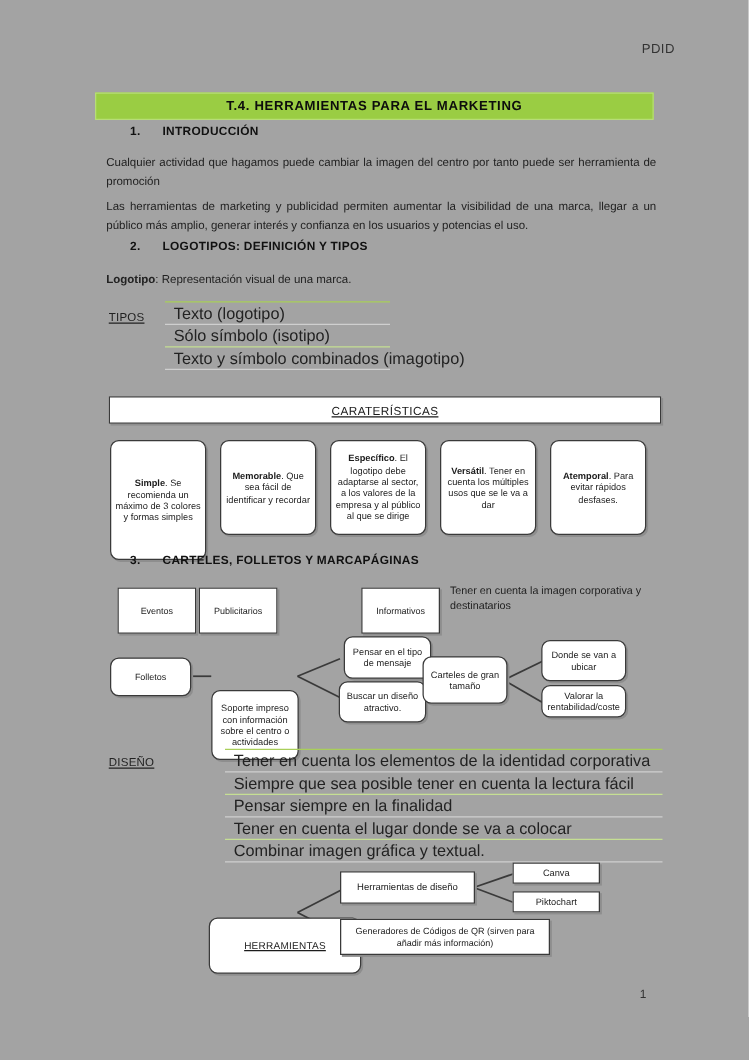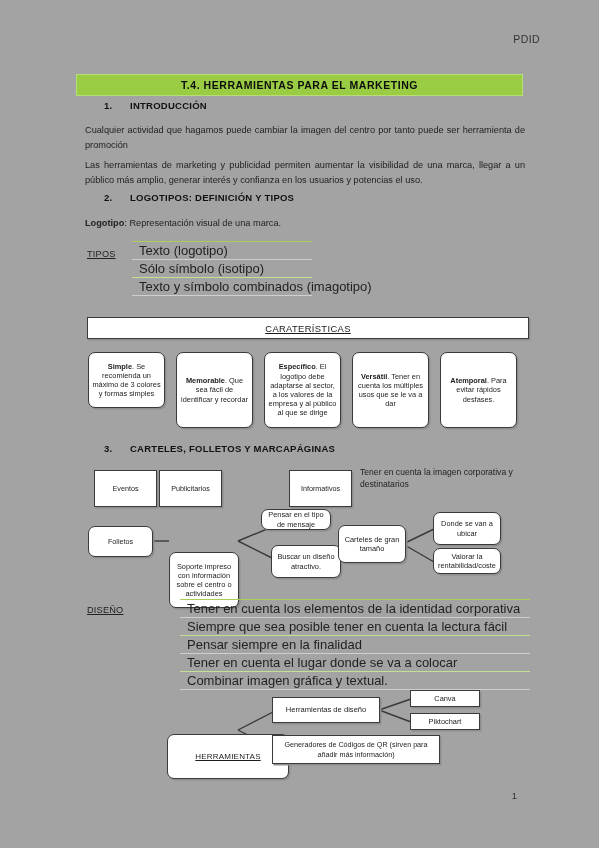--- a/index.html
+++ b/index.html
@@ -190,21 +190,21 @@
   <div class="rowlist" style="left:132px; top:241px; width:180px;">
     <div class="r">Texto (logotipo)</div>
     <div class="r">Sólo símbolo (isotipo)</div>
     <div class="r">Texto y símbolo combinados (imagotipo)</div>
   </div>
 
   <div class="banner-box">
     <span>CARATERÍSTICAS</span>
   </div>
 
-  <div class="box rounded shadow" style="left:88px; top:352px; width:77px; height:56px;">
+  <div class="box rounded shadow" style="left:88px; top:352px; width:77px; height:96px;">
     <div>
       <b>Simple</b><span>. Se recomienda un máximo de 3 colores y formas simples</span>
     </div>
   </div>
 
   <div class="box rounded shadow" style="left:176px; top:352px; width:77px; height:76px;">
     <div>
       <b>Memorable</b><span>. Que sea fácil de identificar y recordar</span>
     </div>
   </div>
@@ -251,21 +251,21 @@
     <line x1="238" y1="730" x2="273" y2="748" stroke="#3a3a3a" stroke-width="1.4"></line>
 
     <line x1="379" y1="710" x2="411" y2="699" stroke="#3a3a3a" stroke-width="1.4"></line>
     <line x1="379" y1="710" x2="411" y2="722" stroke="#3a3a3a" stroke-width="1.4"></line>
   </svg>
 
   <div class="box rounded shadow" style="left:88px; top:526px; width:65px; height:31px; font-size:7.2px;">Folletos</div>
 
   <div class="box rounded shadow" style="left:169px; top:513px; width:70px; height:56px;margin-top:39px;">Soporte impreso con información sobre el centro o actividades</div>
 
-  <div class="box rounded shadow" style="left:261px; top:509px; width:70px; height:21px;">Pensar en el tipo de mensaje</div>
+  <div class="box rounded shadow" style="left:275px; top:509px; width:70px; height:34px;">Pensar en el tipo de mensaje</div>
 
   <div class="box rounded shadow" style="left:271px; top:545px; width:70px; height:33px;">Buscar un diseño atractivo.</div>
 
   <div class="box rounded shadow" style="left:338px; top:525px; width:68px; height:38px;">Carteles de gran tamaño</div>
 
   <div class="box rounded shadow" style="left:433px; top:512px; width:68px; height:33px;">Donde se van a ubicar</div>
 
   <div class="box rounded shadow" style="left:433px; top:548px; width:68px; height:26px;">Valorar la rentabilidad/coste</div>
 
   <div class="side-label" style="left:87px; top:605px;">DISEÑO</div>

